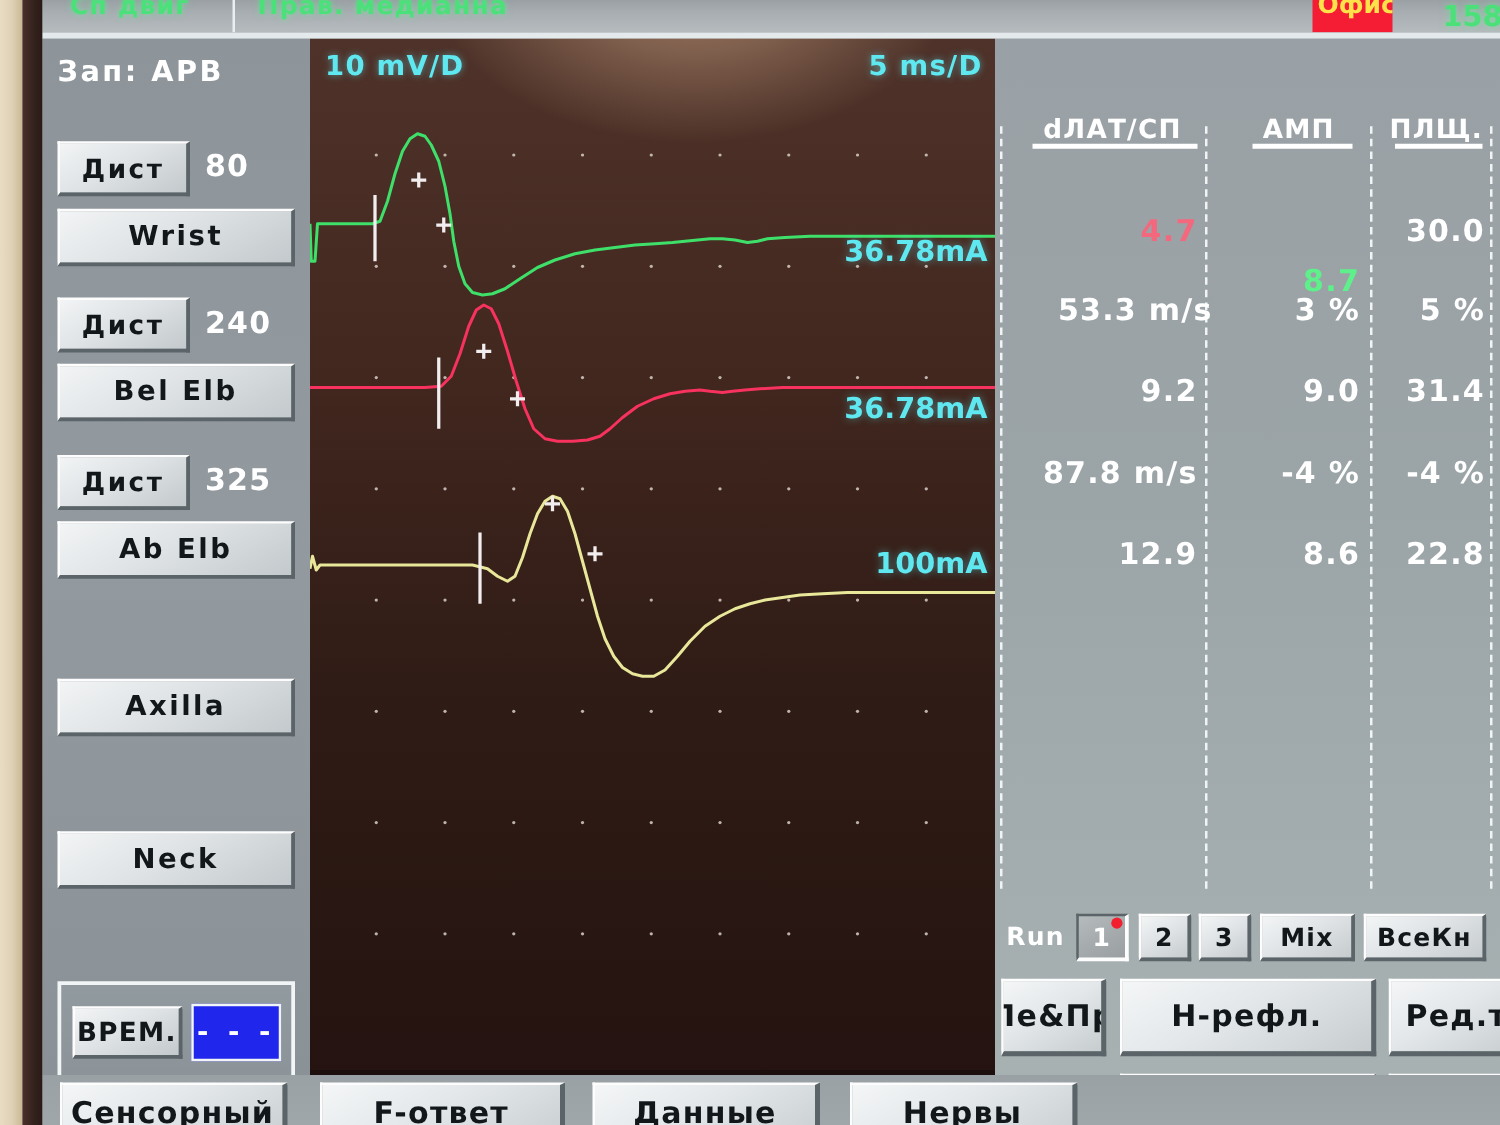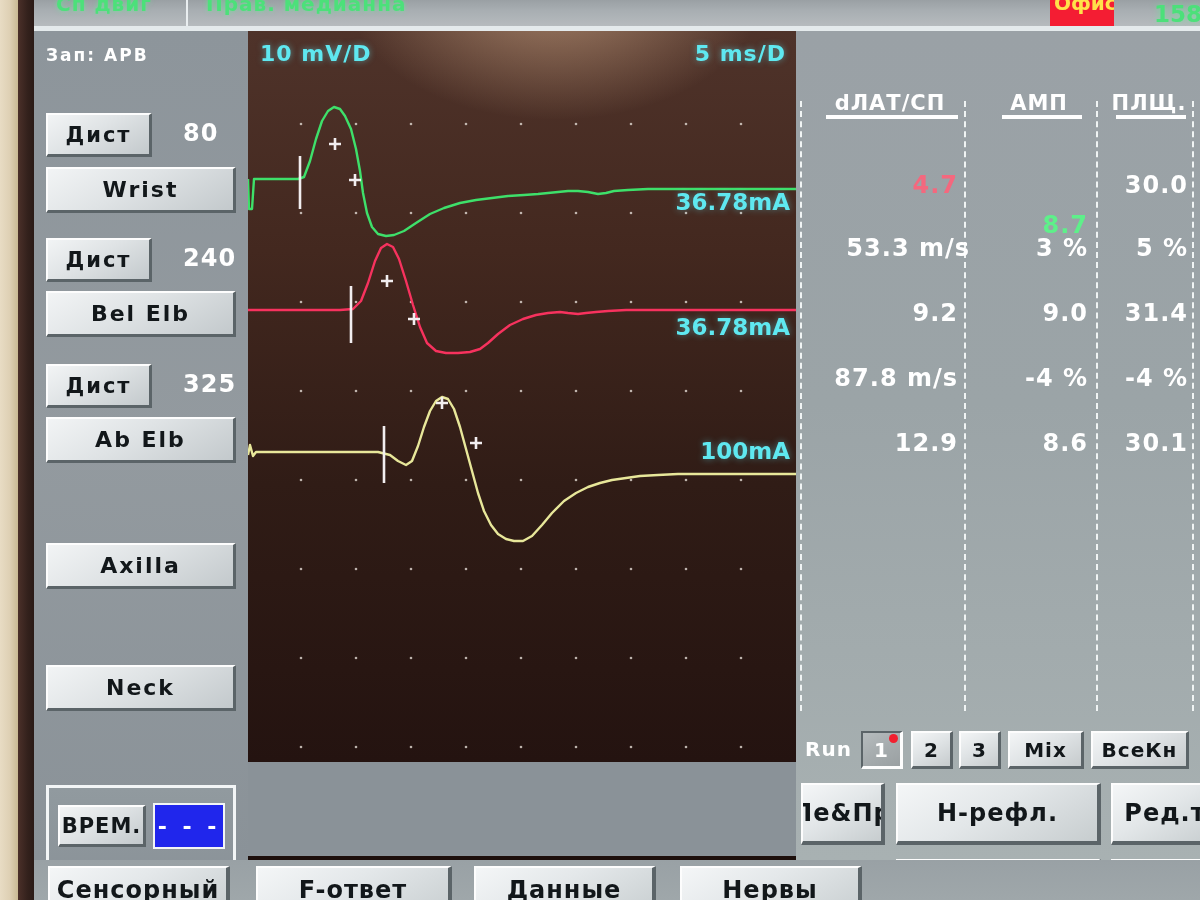--- a/index.html
+++ b/index.html
@@ -62,21 +62,21 @@
     background: #e4eaec;
   }
 
   
   .left-panel {
     position: absolute; left: 34px; top: 31px; width: 214px; height: 829px;
     background: linear-gradient(180deg,#8d959b 0%, #939a9f 50%, #8a9298 100%);
   }
   .rec-label {
     position: absolute; left: 12px; top: 14px;
-    color: #ffffff; font-weight: bold; font-size: 17px; letter-spacing: 2px;
+    color: #ffffff; font-weight: bold; font-size: 23px; letter-spacing: 2px;
   }
 
   .btn {
     position: absolute;
     background: linear-gradient(150deg,#f2f4f5 0%, #dfe3e5 45%, #c3c9cc 100%);
     border-top: 2px solid #fdfdfd;
     border-left: 2px solid #fdfdfd;
     border-right: 3px solid #5b6468;
     border-bottom: 3px solid #5b6468;
     color: #12171a;
@@ -85,21 +85,21 @@
     display: flex; align-items: center; justify-content: center;
     letter-spacing: 2px;
     text-align: center;
     overflow: hidden;
     white-space: nowrap;
   }
   .btn.wide { left: 12px; width: 190px; height: 46px; font-size: 22px; }
   .btn.small { left: 12px; width: 106px; height: 44px; font-size: 21px; }
   .val {
     position: absolute; left: 130px;
-    color: #ffffff; font-weight: bold; font-size: 24px; letter-spacing: 1px; margin-left: 19px;
+    color: #ffffff; font-weight: bold; font-size: 24px; letter-spacing: 1px;
   }
 
   #b-dist1  { top: 82px; }   #v-dist1 { top: 88px; }
   #b-wrist  { top: 136px; }
   #b-dist2  { top: 207px; }  #v-dist2 { top: 213px; }
   #b-belelb { top: 260px; }
   #b-dist3  { top: 333px; }  #v-dist3 { top: 339px; }
   #b-abelb  { top: 386px; }
   #b-axilla { top: 512px; }
   #b-neck   { top: 634px; }
@@ -116,21 +116,21 @@
   .time-display {
     position: absolute; left: 104px; top: 15px; width: 72px; height: 46px;
     background: #2026ec;
     border: 2px solid #f2f5f6;
     display: flex; align-items: center; justify-content: center;
     color: #ffffff; font-weight: bold; font-size: 22px; letter-spacing: 4px;
   }
 
   
   .wave-wrap {
-    position: absolute; left: 248px; top: 31px; width: 548px; height: 731px;
+    position: absolute; left: 248px; top: 31px; width: 548px; height: 829px;
     background:
       radial-gradient(ellipse 300px 190px at 56% -6%, rgba(255,212,170,.50) 0%, rgba(255,190,150,0) 70%),
       linear-gradient(180deg,#4f332a 0%, #43281f 30%, #301c16 62%, #241310 100%);
     overflow: hidden;
   }
   .wave-svg { position: absolute; left: 0; top: 0; }
   .scale-label {
     position: absolute; color: #5fe8f0; font-weight: bold; font-size: 22px;
     letter-spacing: 1px;
     text-shadow: 0 0 6px rgba(100,240,255,.5);
@@ -417,21 +417,21 @@
     <div class="cell" style="left:4px;   width:158px; top:268px;">9.2</div>
     <div class="cell" style="left:168px; width:124px; top:268px;">9.0</div>
     <div class="cell" style="left:300px; width:92px;  top:268px;">31.4</div>
 
     <div class="cell" style="left:4px;   width:158px; top:333px;">87.8 m/s</div>
     <div class="cell" style="left:168px; width:124px; top:333px;">-4 %</div>
     <div class="cell" style="left:300px; width:92px;  top:333px;">-4 %</div>
 
     <div class="cell" style="left:4px;   width:158px; top:398px;">12.9</div>
     <div class="cell" style="left:168px; width:124px; top:398px;">8.6</div>
-    <div class="cell" style="left:300px; width:92px;  top:398px;">30.1</div>
+    <div class="cell" style="left:300px; width:92px;  top:398px;">22.8</div>
 
     <div class="run-label">Run</div>
     <div class="rbtn active" style="left:65px;  width:42px;">
       <span>1</span>
       <span class="run-dot"></span>
     </div>
     <div class="rbtn" style="left:115px; width:42px;">2</div>
     <div class="rbtn" style="left:163px; width:42px;">3</div>
     <div class="rbtn" style="left:212px; width:76px;">Mix</div>
     <div class="rbtn" style="left:295px; width:98px;">ВсеКн</div>

